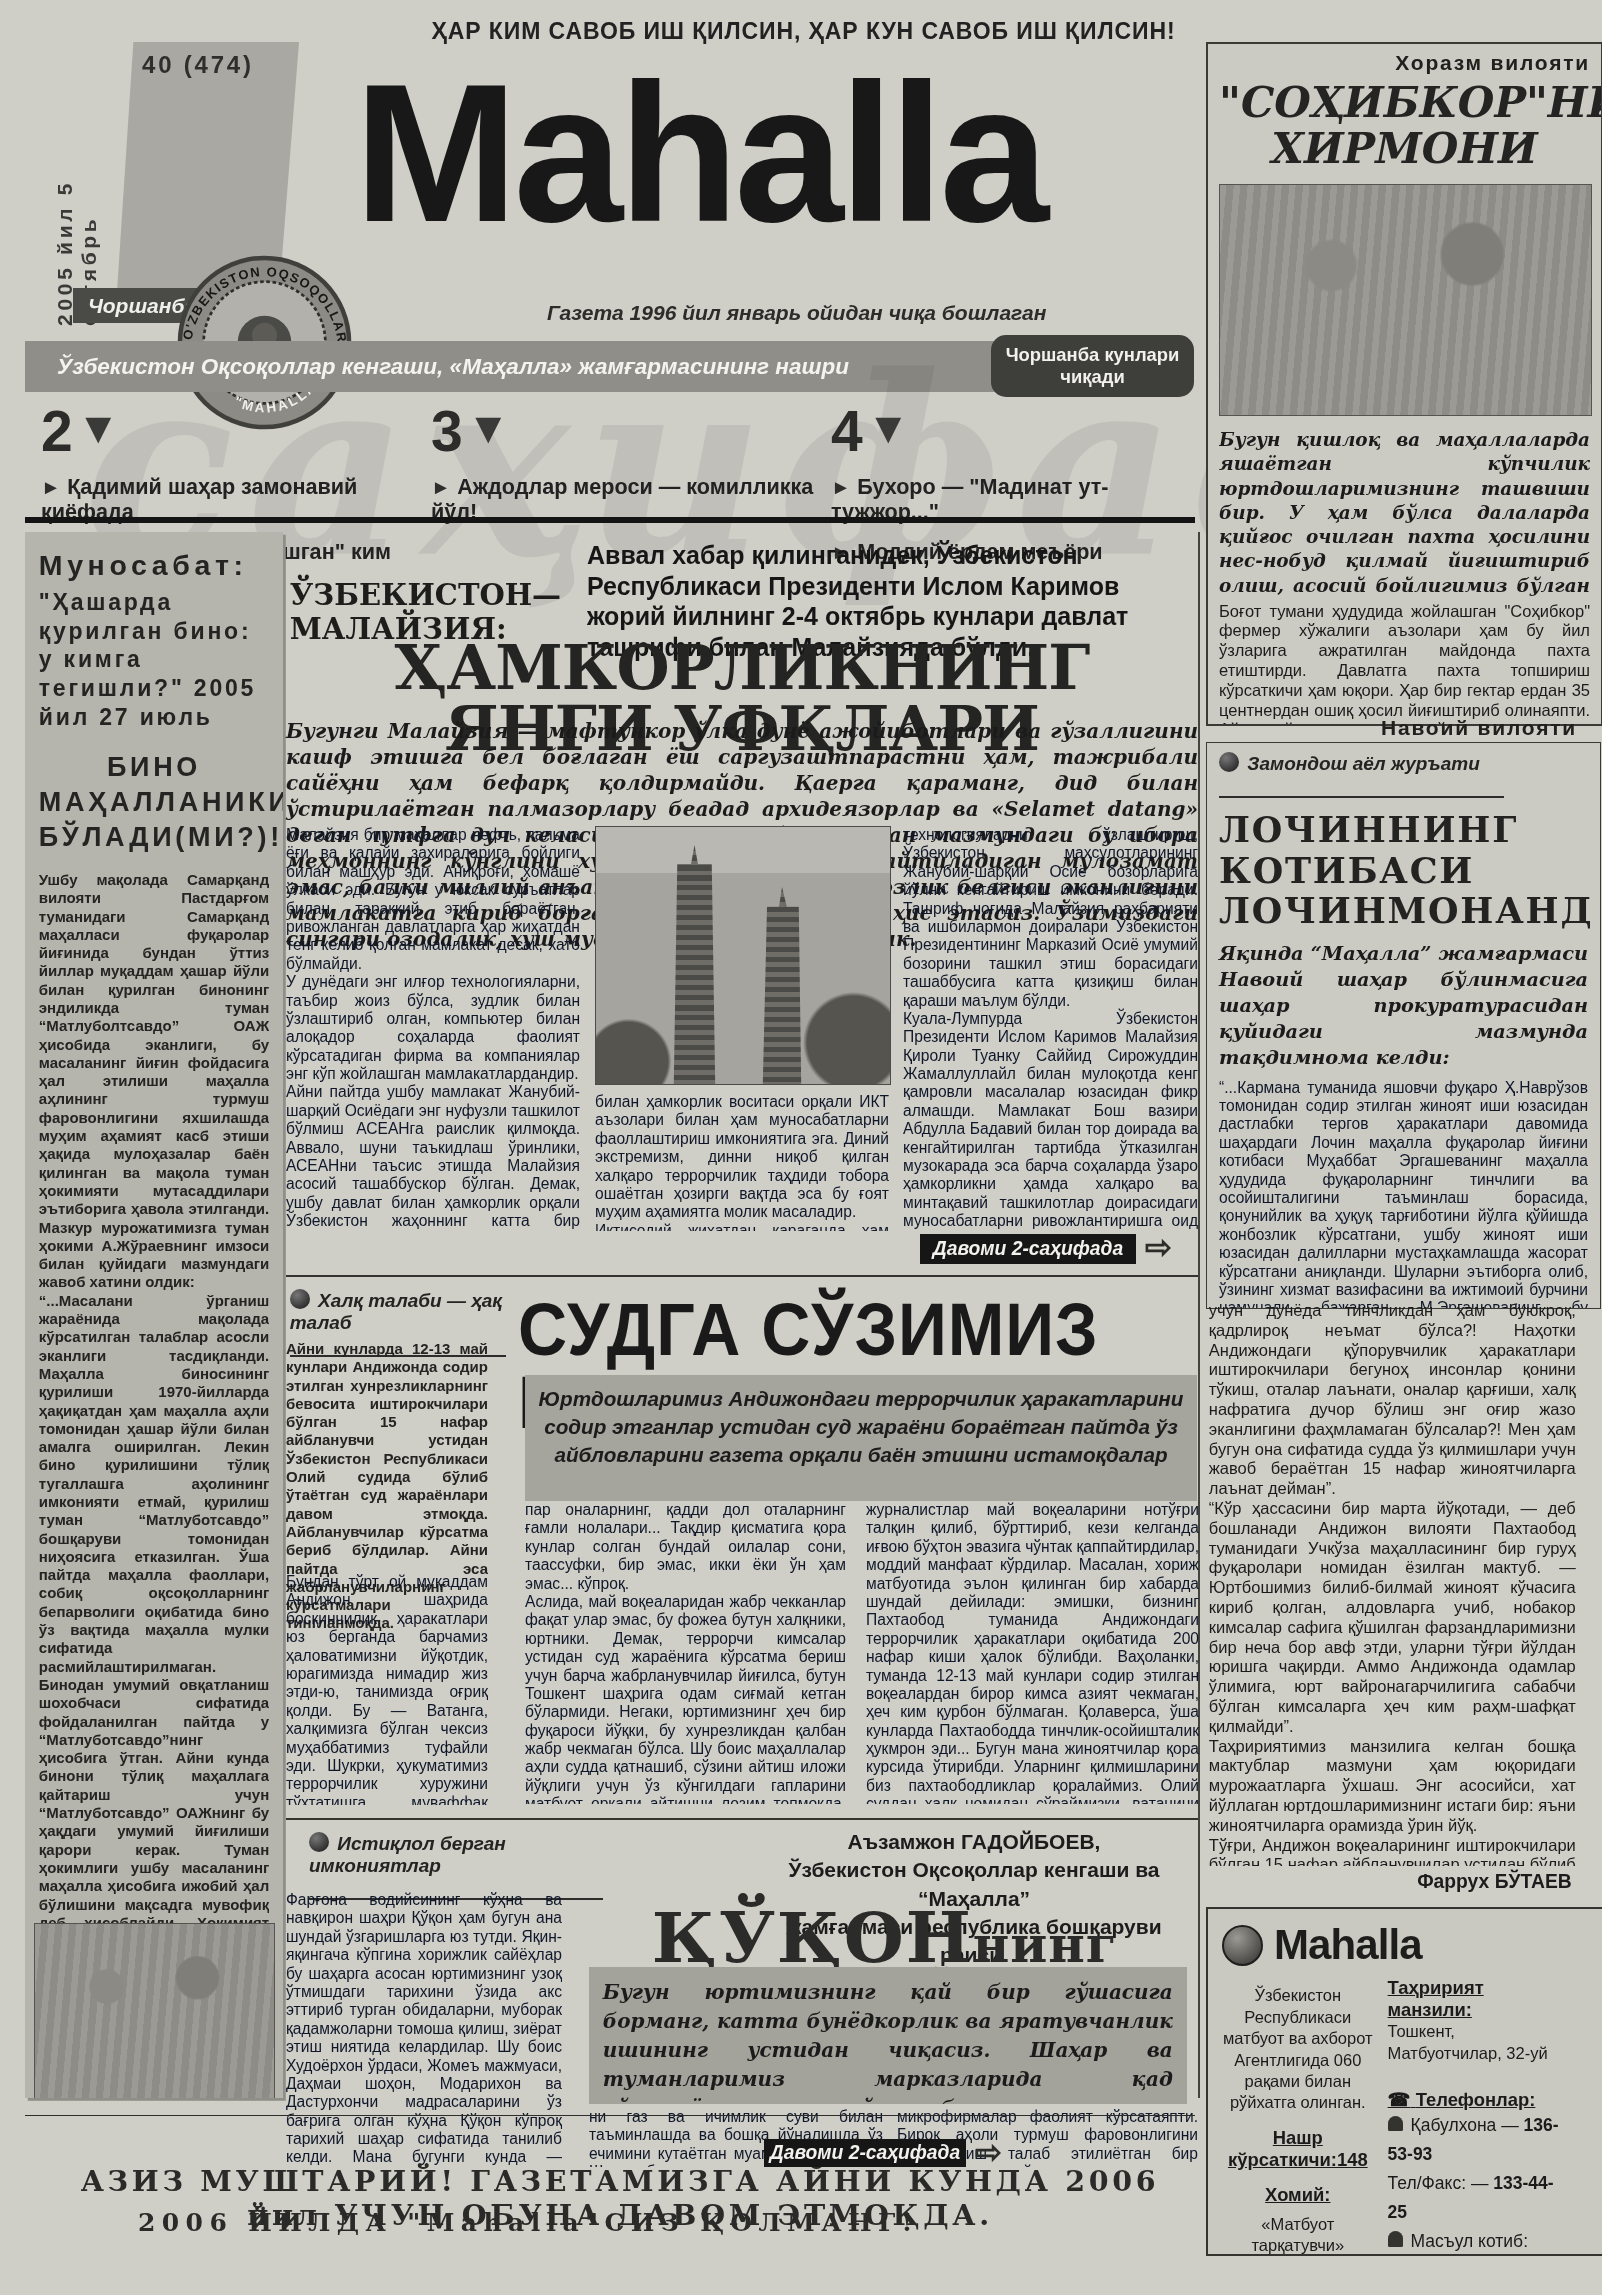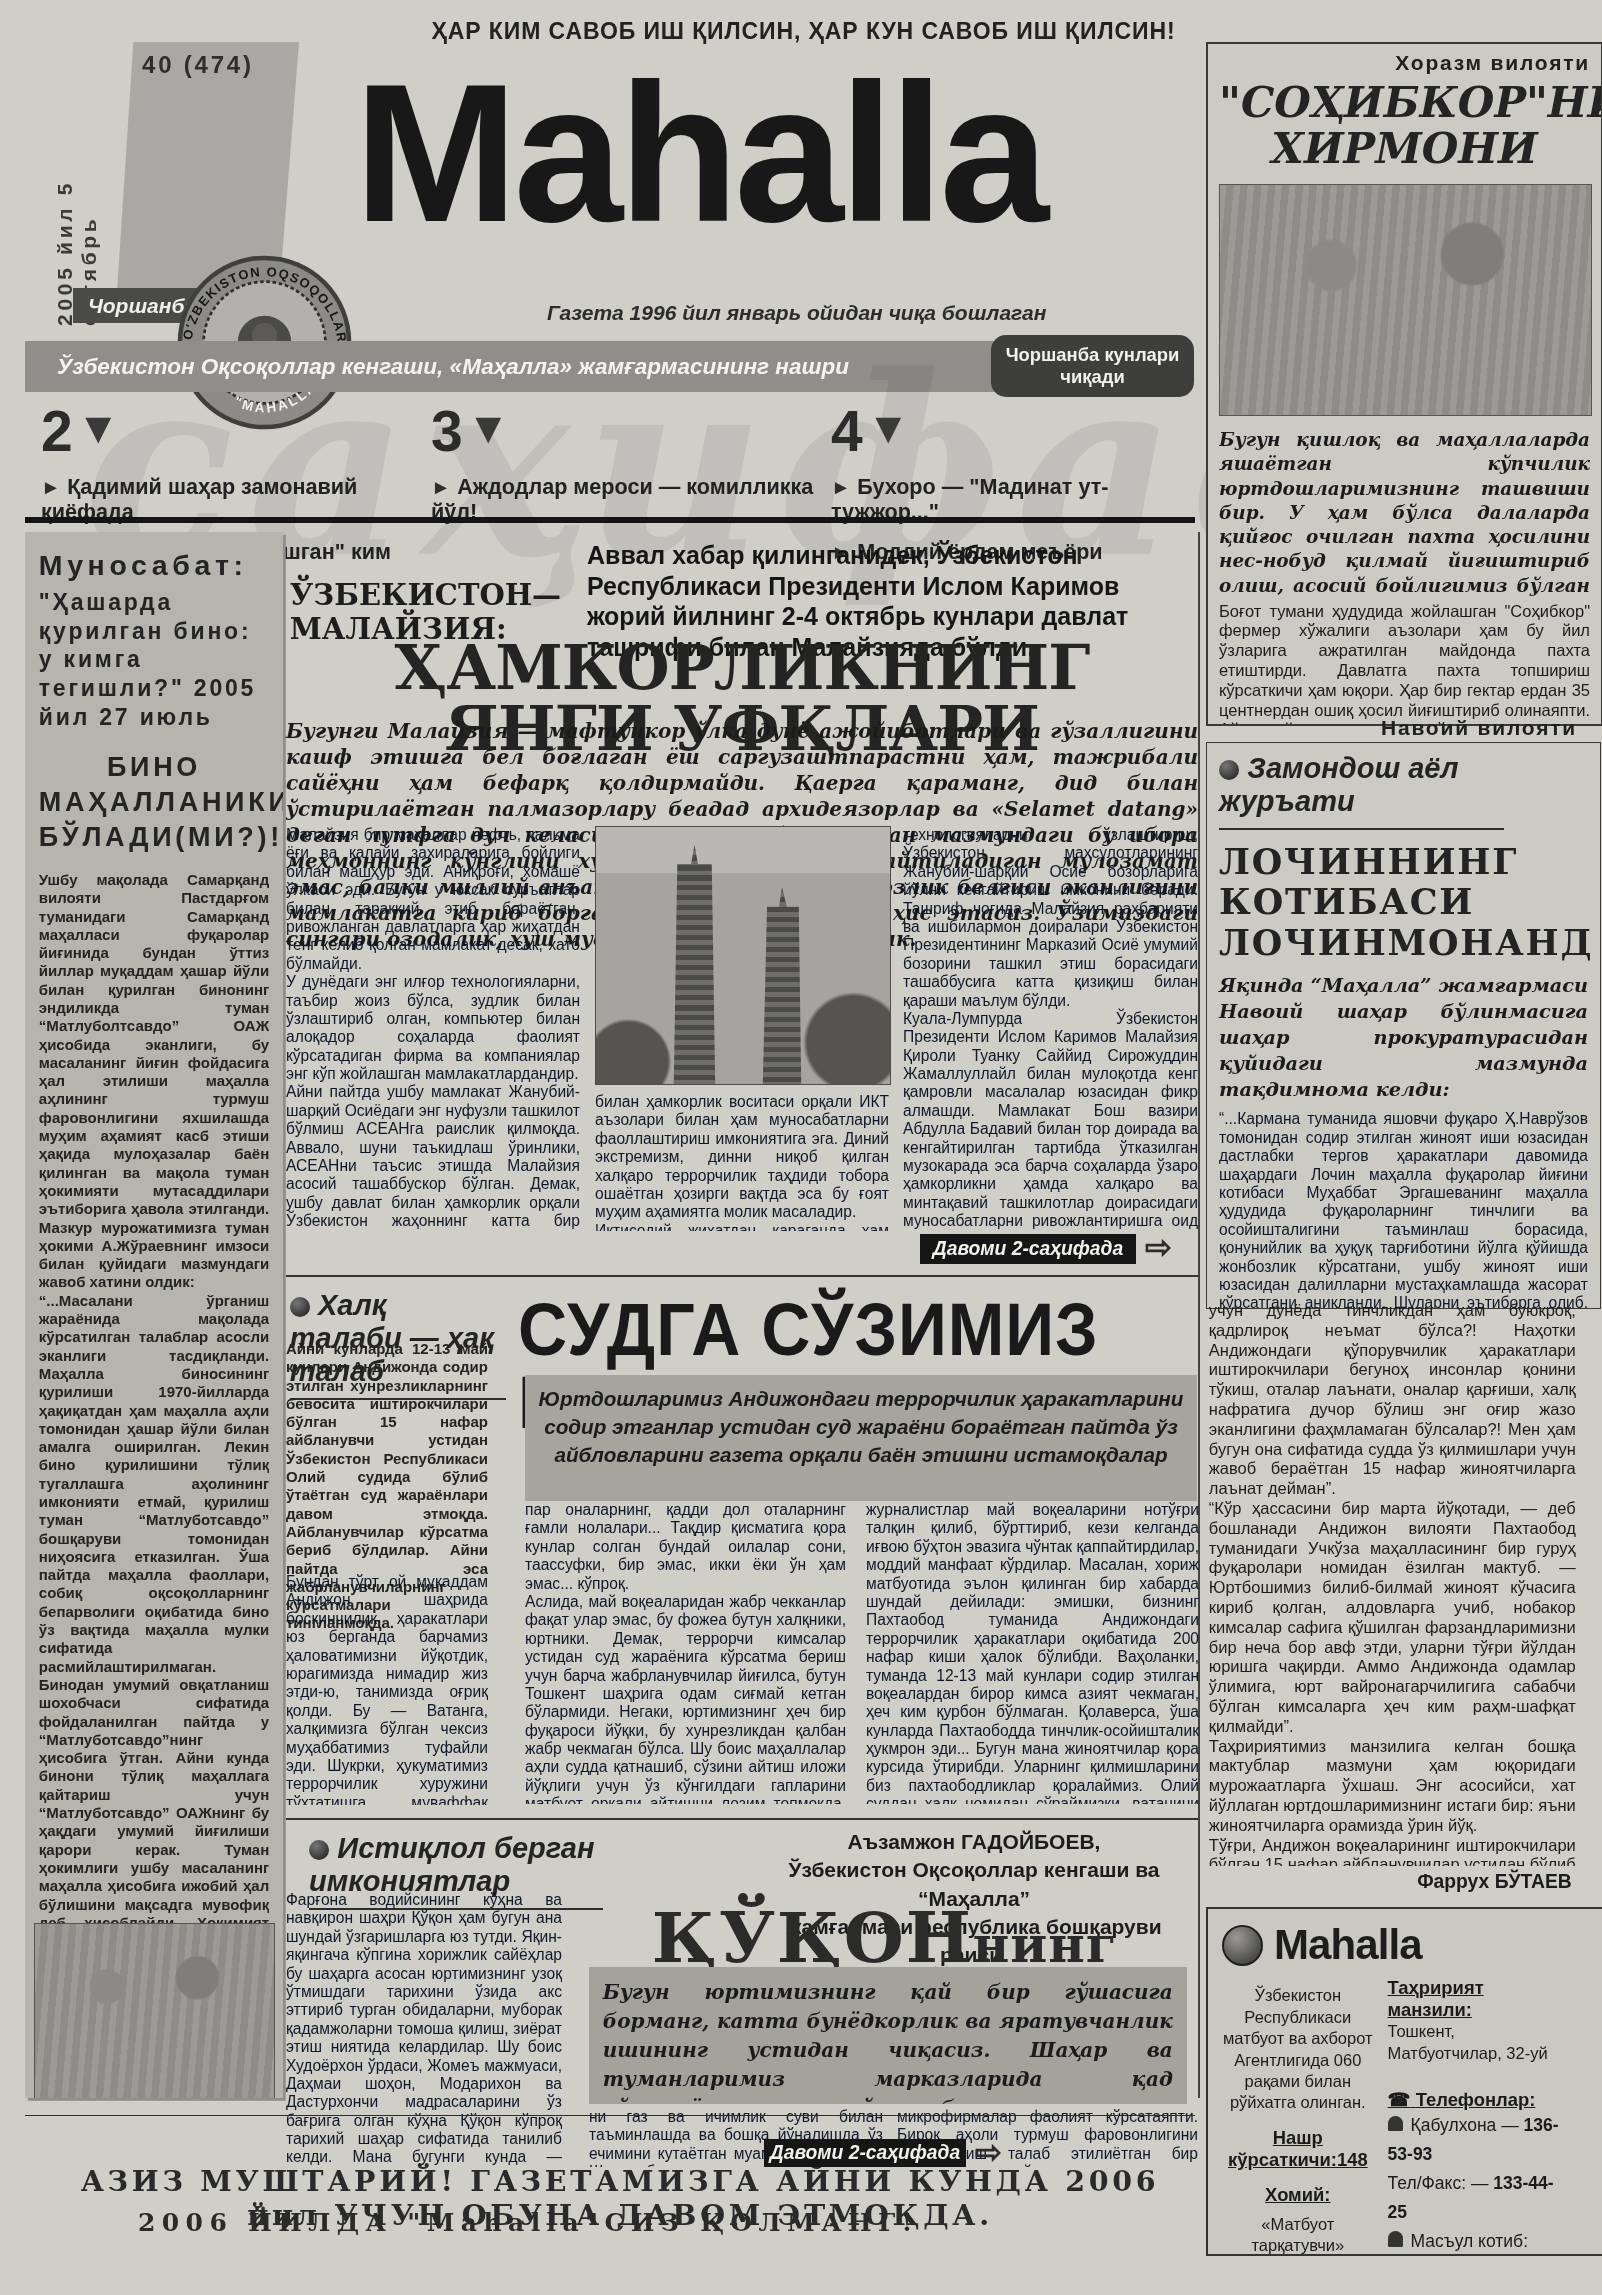--- a/index.html
+++ b/index.html
@@ -63,21 +63,21 @@
   .m-lead{font-size:20px;line-height:1.3;}
   .tower-photo{background:linear-gradient(#b9b8b2 0 18%,#a5a49e 18% 100%);border:0.9px solid #4c4c48;position:relative;overflow:hidden;}
   .tower{position:absolute;bottom:0;background:repeating-linear-gradient(#4a4a46 0 5.5px,#6e6d67 5.5px 10px);}
   .palm{position:absolute;border-radius:50%;background:radial-gradient(circle,#55544f 0 55%,transparent 60%);}
   .cont-box{background:#161616;color:#f2f1ed;font-style:italic;font-weight:bold;font-size:19.3px;
             display:flex;align-items:center;justify-content:center;}
   .cont-arrow{font-size:32px;color:#2c2c2a;font-weight:bold;}
   .divider{border-top:2.8px double #33332f;}
 
   
-  .sec-head{font-size:29px;font-weight:bold;font-style:italic;color:#242422;border-bottom:2.3px solid #2c2c2a;padding-bottom:10px;}
+  .sec-head{font-size:19px;font-weight:bold;font-style:italic;color:#242422;border-bottom:2.3px solid #2c2c2a;padding-bottom:21px;}
   .dot{display:inline-block;width:20px;height:20px;border-radius:50%;background:radial-gradient(circle at 35% 30%,#777,#151515);margin-right:8.3px;vertical-align:-1.8px;}
   .c-title{font-size:68px;font-weight:900;letter-spacing:0.9px;color:#1a1a1a;line-height:1;transform:scaleY(1.08);transform-origin:top left;}
   .c-lead{background:#a5a49d;font-size:20.7px;font-weight:bold;font-style:italic;line-height:1.35;
           color:#1c1c1c;text-align:center;}
   .sig{font-size:19.3px;font-weight:bold;color:#1c1c1c;}
 
   
   .k-title{font-family:"DejaVu Serif",serif;font-weight:bold;color:#2b2b29;text-align:center;line-height:1;}
   .k-title .big{font-size:69px;letter-spacing:1.8px;}
   .k-title .small{font-size:50px;letter-spacing:0.9px;}

